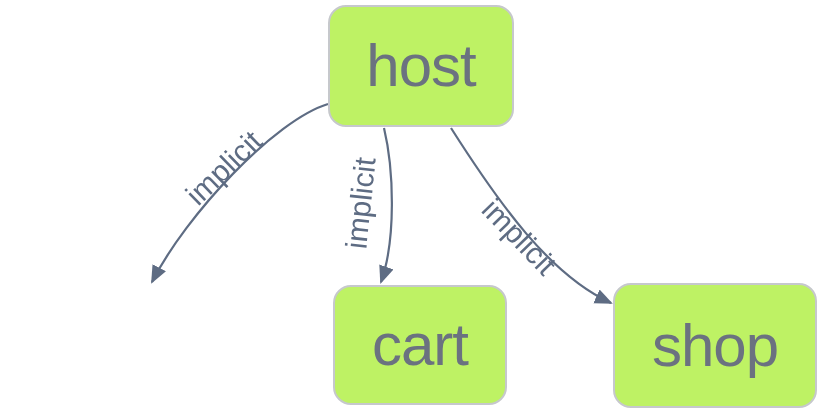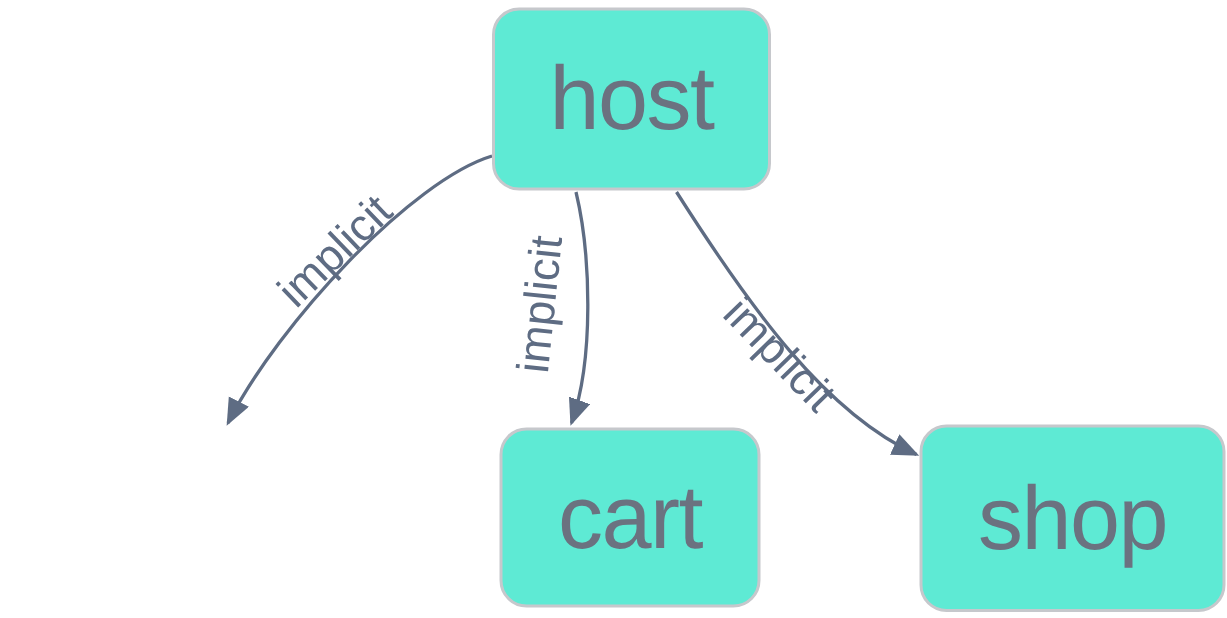--- a/index.html
+++ b/index.html
@@ -23,21 +23,21 @@
     height: 412px;
   }
   .edges-layer path.edge {
     fill: none;
     stroke: #5e6c83;
     stroke-width: 2.2px;
   }
   .node {
     position: absolute;
     box-sizing: border-box;
-    background: #5eead4;
+    background: #bef264;
     border: 2px solid #c6c8cc;
     border-radius: 18px;
     display: flex;
     align-items: center;
     justify-content: center;
     color: #6b7280;
     font-size: 60px;
     letter-spacing: -1px;
     line-height: 1;
     cursor: pointer;

